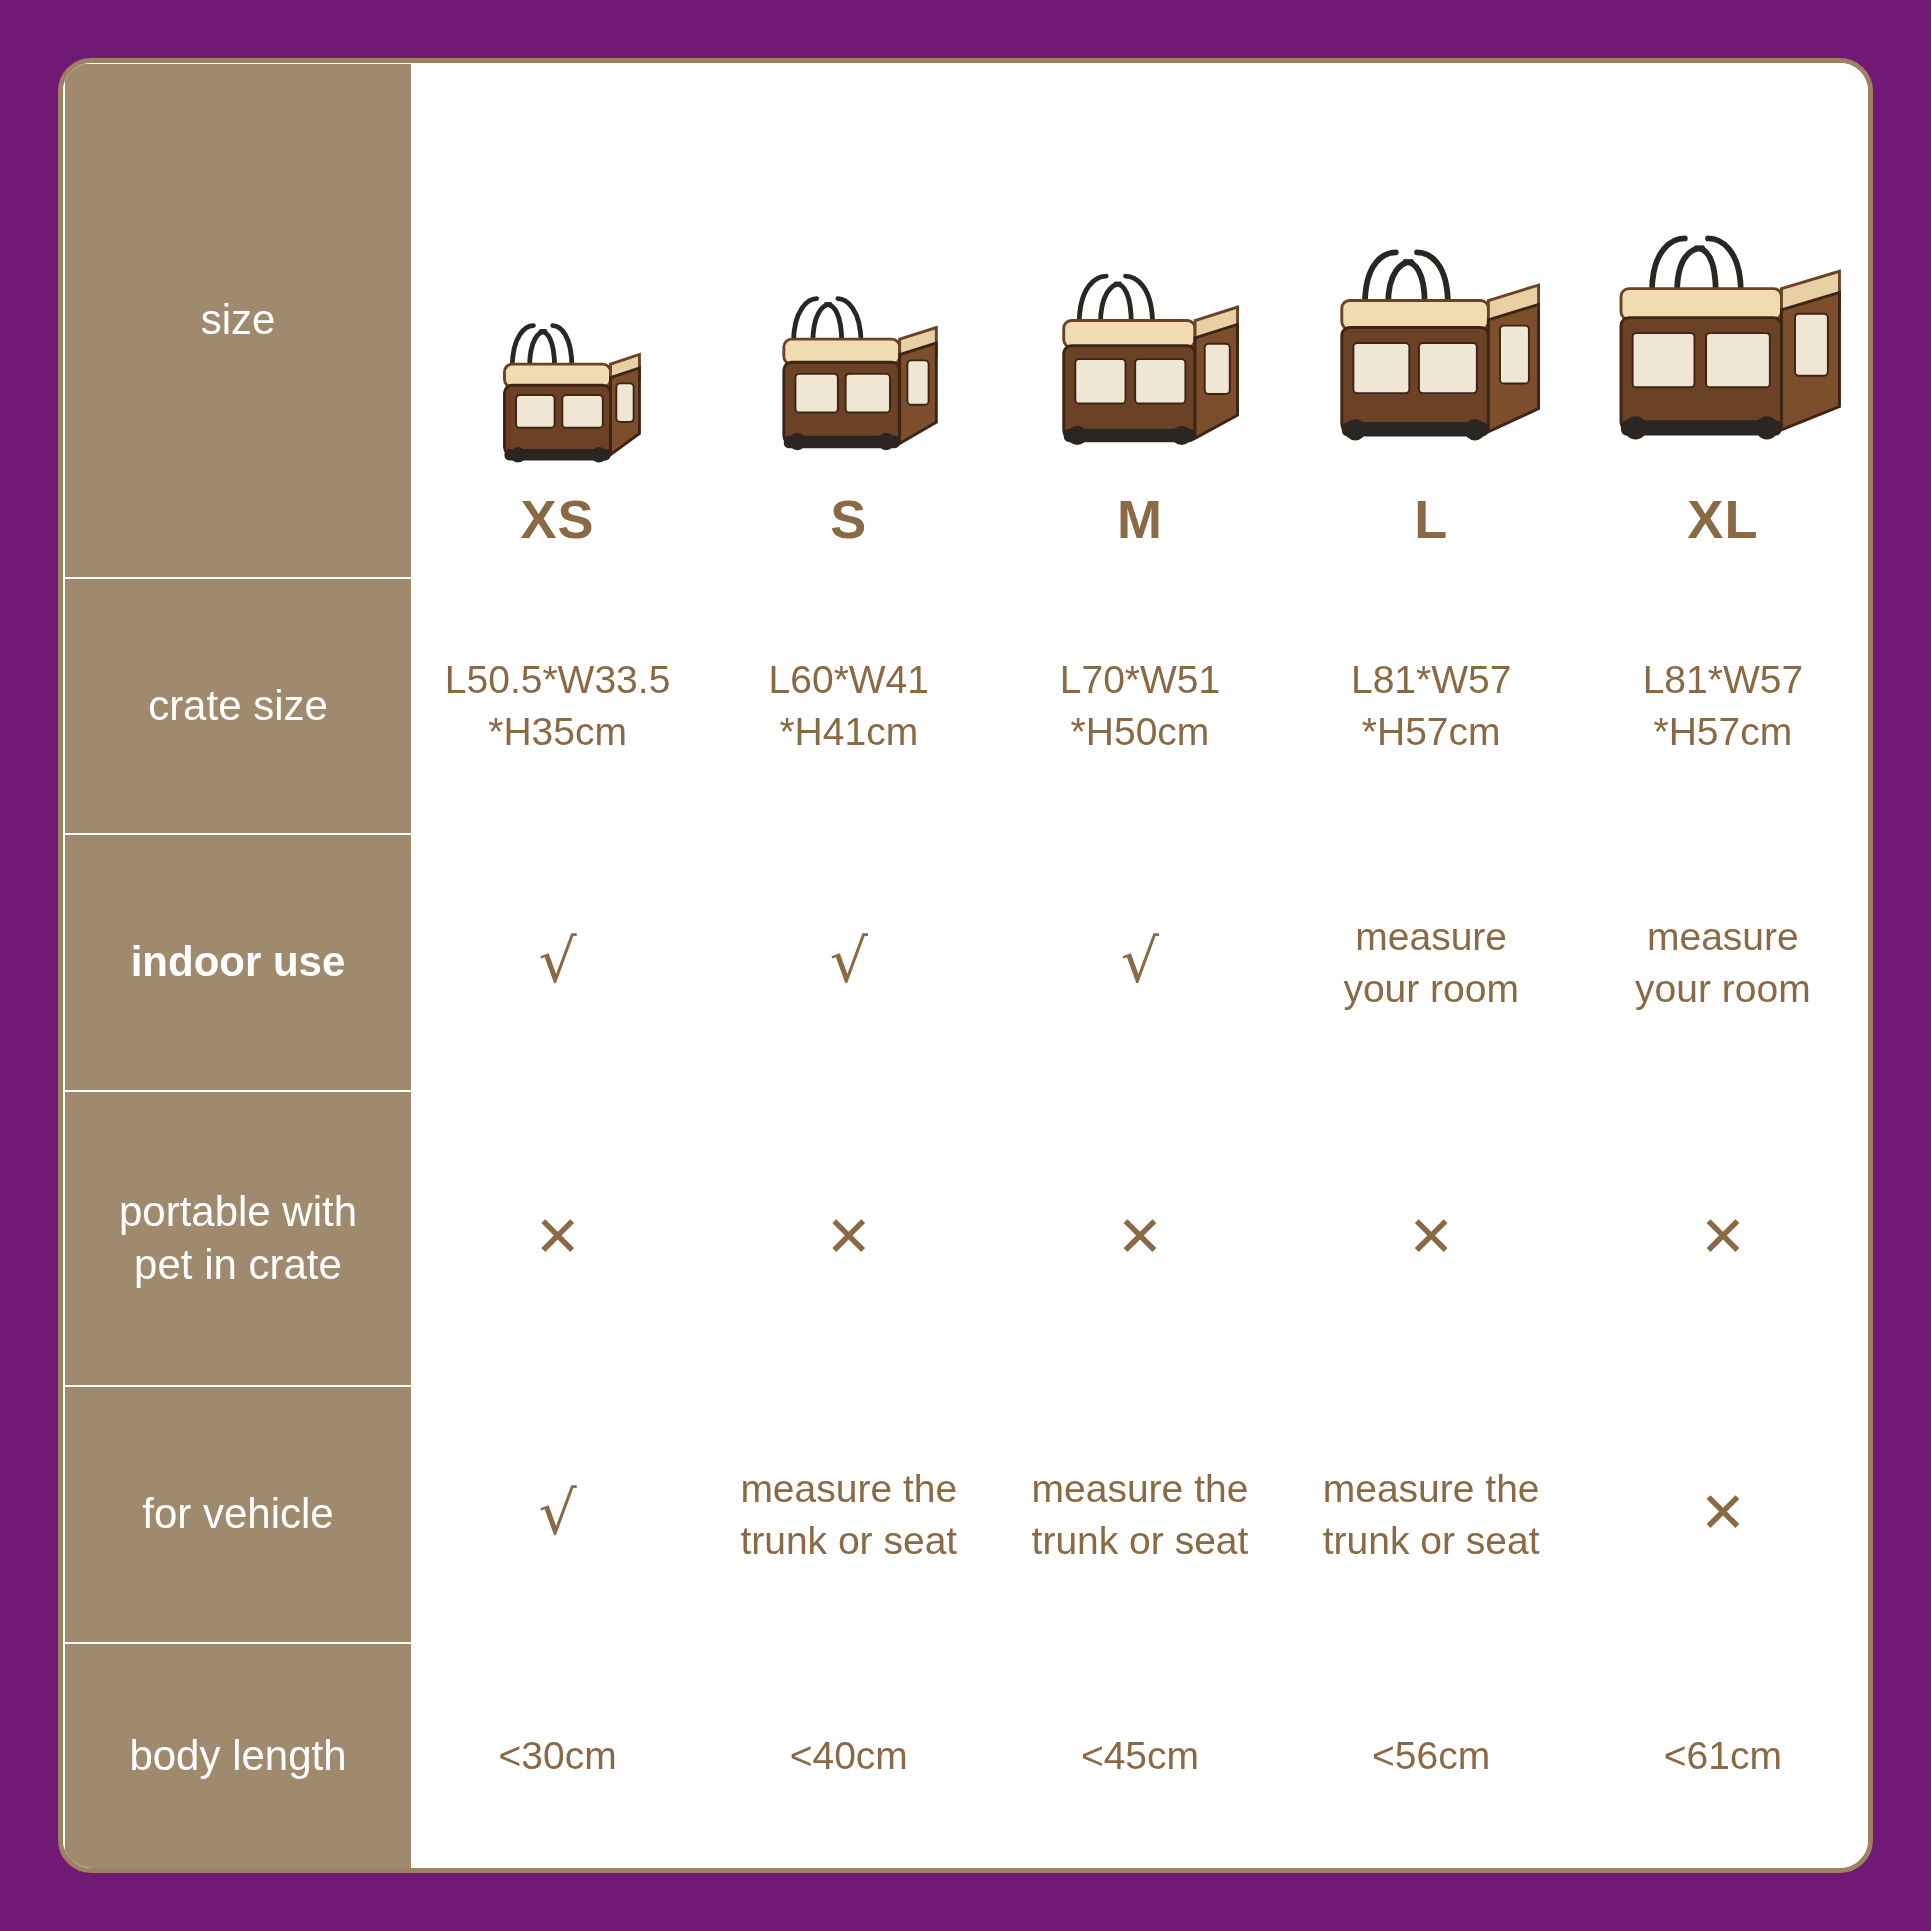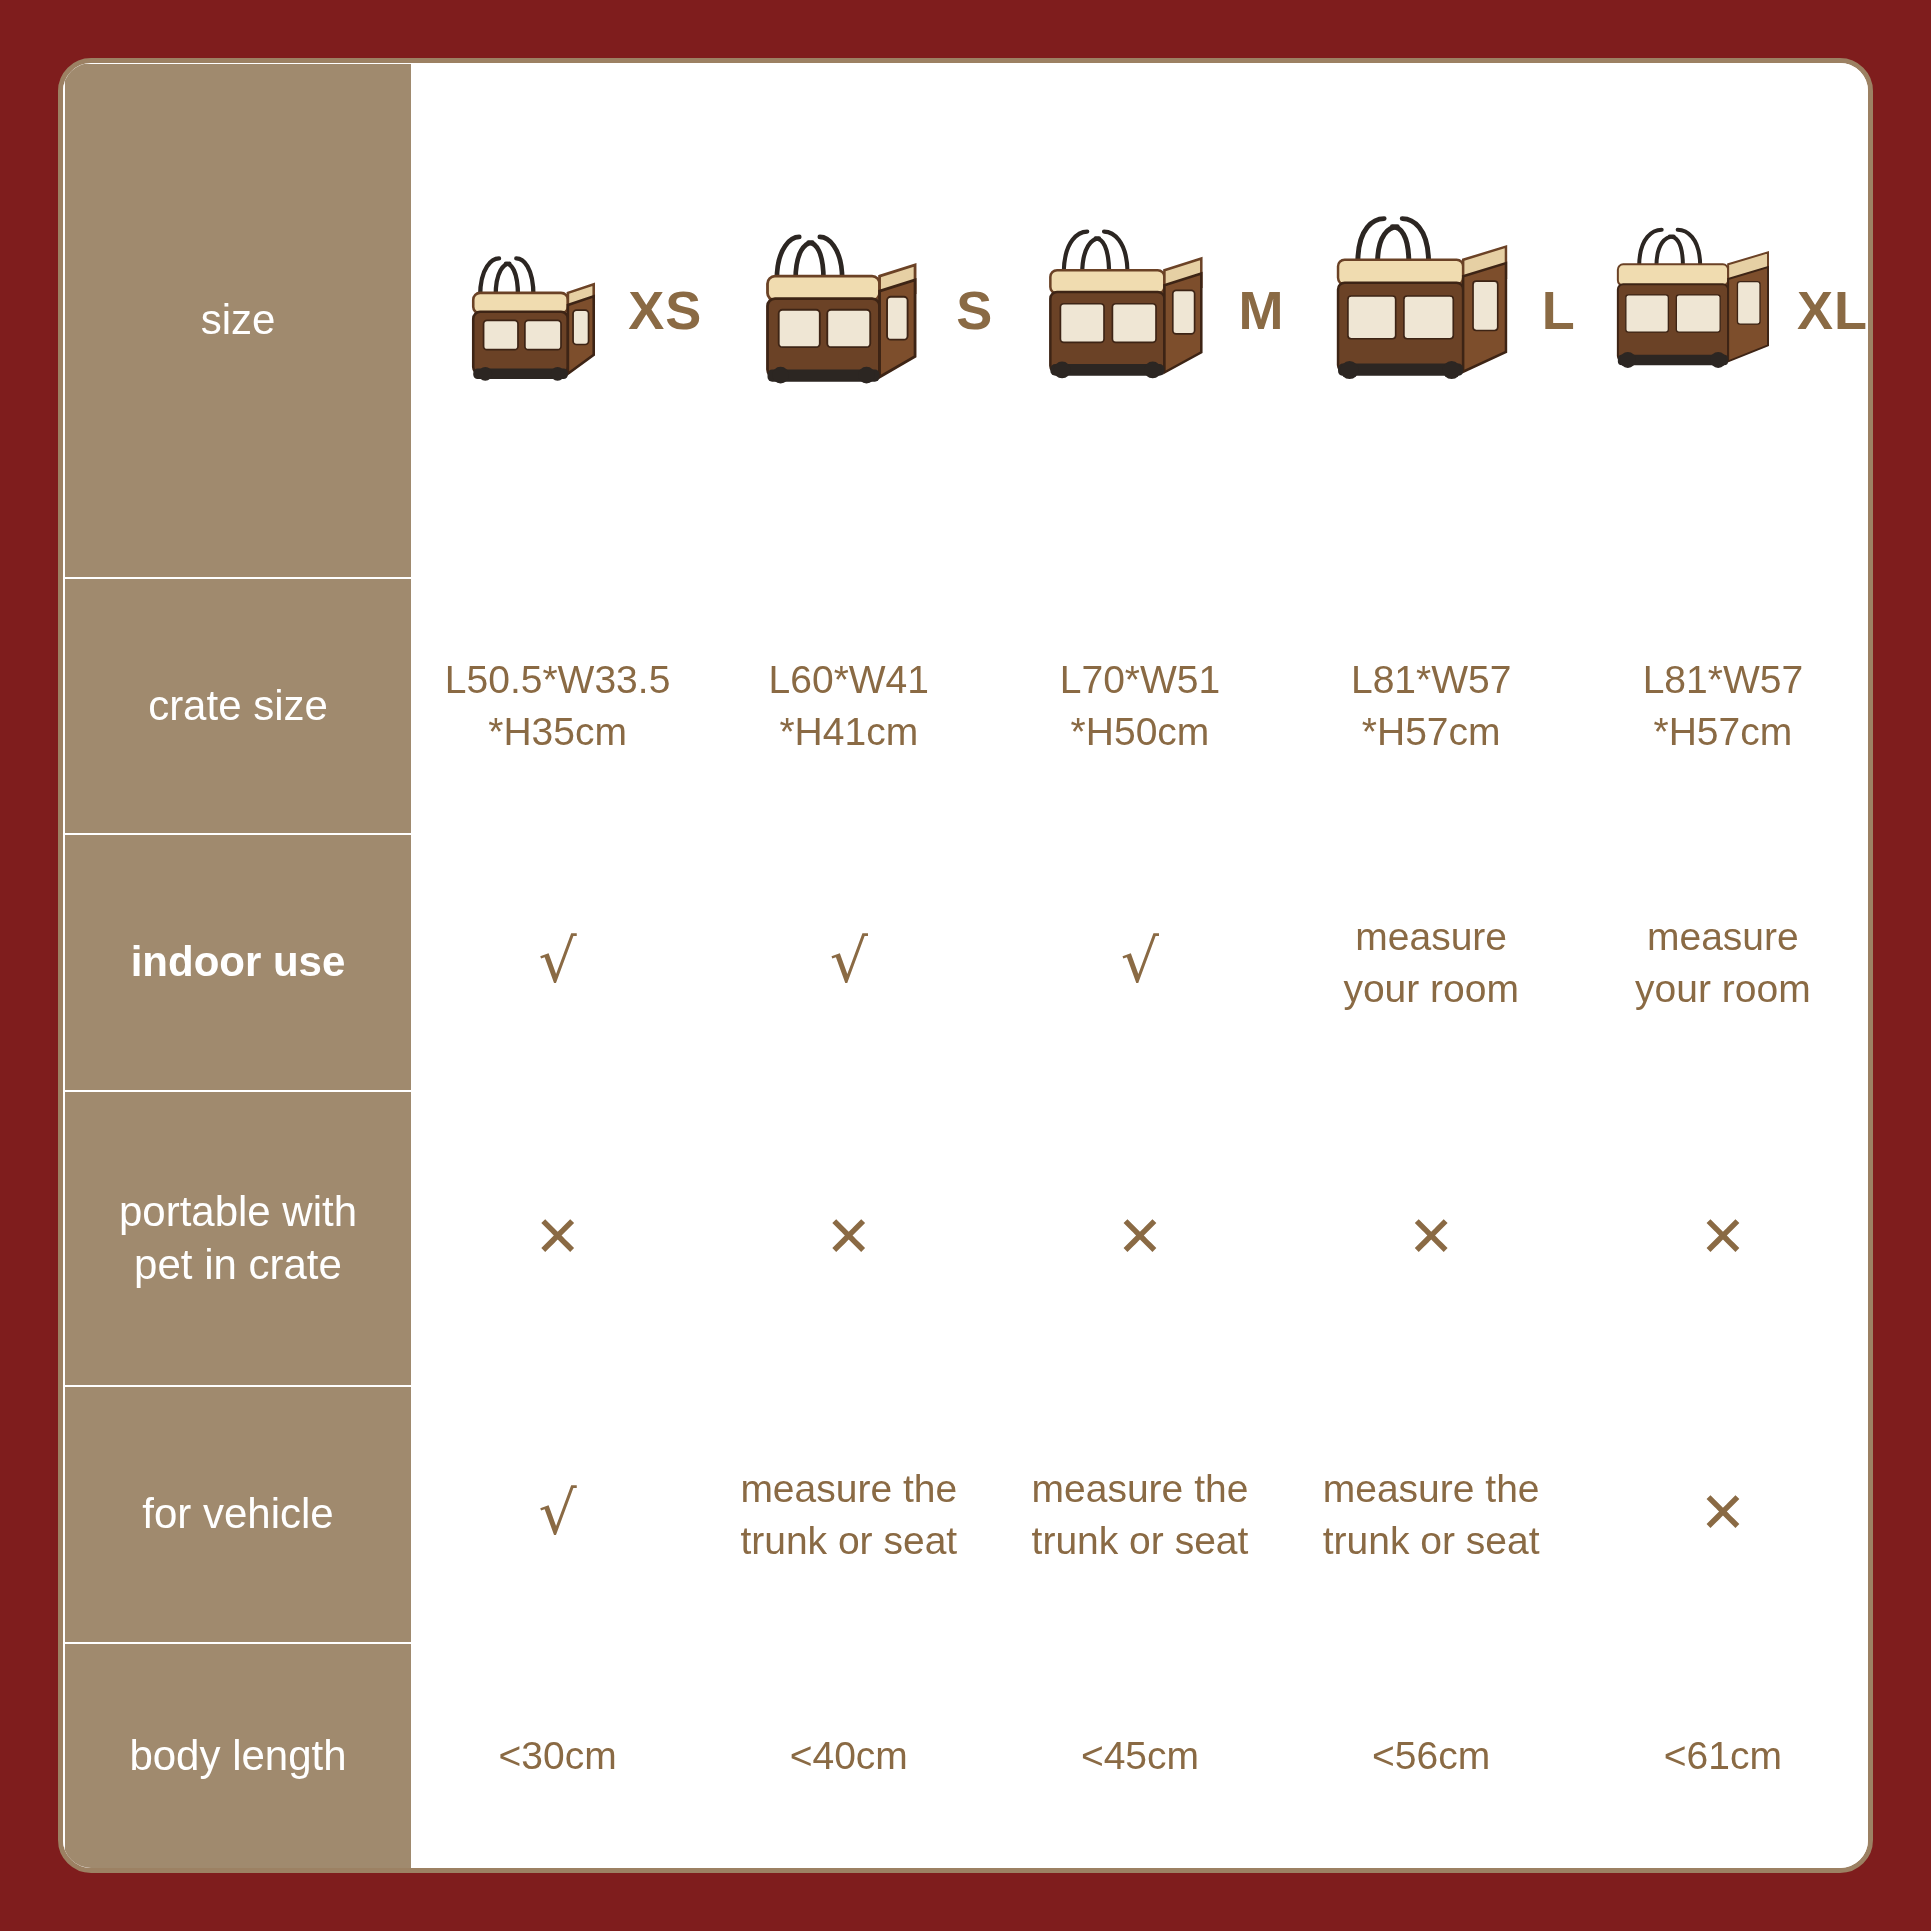--- a/index.html
+++ b/index.html
@@ -10,21 +10,21 @@
   body {
     width: 1931px;
     height: 1931px;
     font-family: "Liberation Sans", sans-serif;
     overflow: hidden;
   }
   .page {
     position: relative;
     width: 1931px;
     height: 1931px;
-    background: #7f1d1d;
+    background: #701a75;
     box-sizing: border-box;
     padding: 58px;
     display: flex;
     align-items: center;
     justify-content: center;
   }
   .table-wrap {
     width: 1815px;
     height: 1815px;
     border: 5.8px solid #9c8163;
@@ -76,21 +76,21 @@
   td.headcell {
     background: #ffffff;
     border: 2.9px solid #b09a7d;
     border-top: none;
     padding: 0;
   }
   td.headcell.rightline { border-right: none; text-align: right; }
   .head-inner {
     height: 100%;
     display: flex;
-    flex-direction: row;
+    flex-direction: column;
     align-items: center;
     justify-content: flex-end;
     padding-bottom: 27px;
     box-sizing: border-box;
   }
   .size-label {
     font-size: 54px;
     color: #8a6a44;
     font-weight: 700;
     letter-spacing: 1px;

